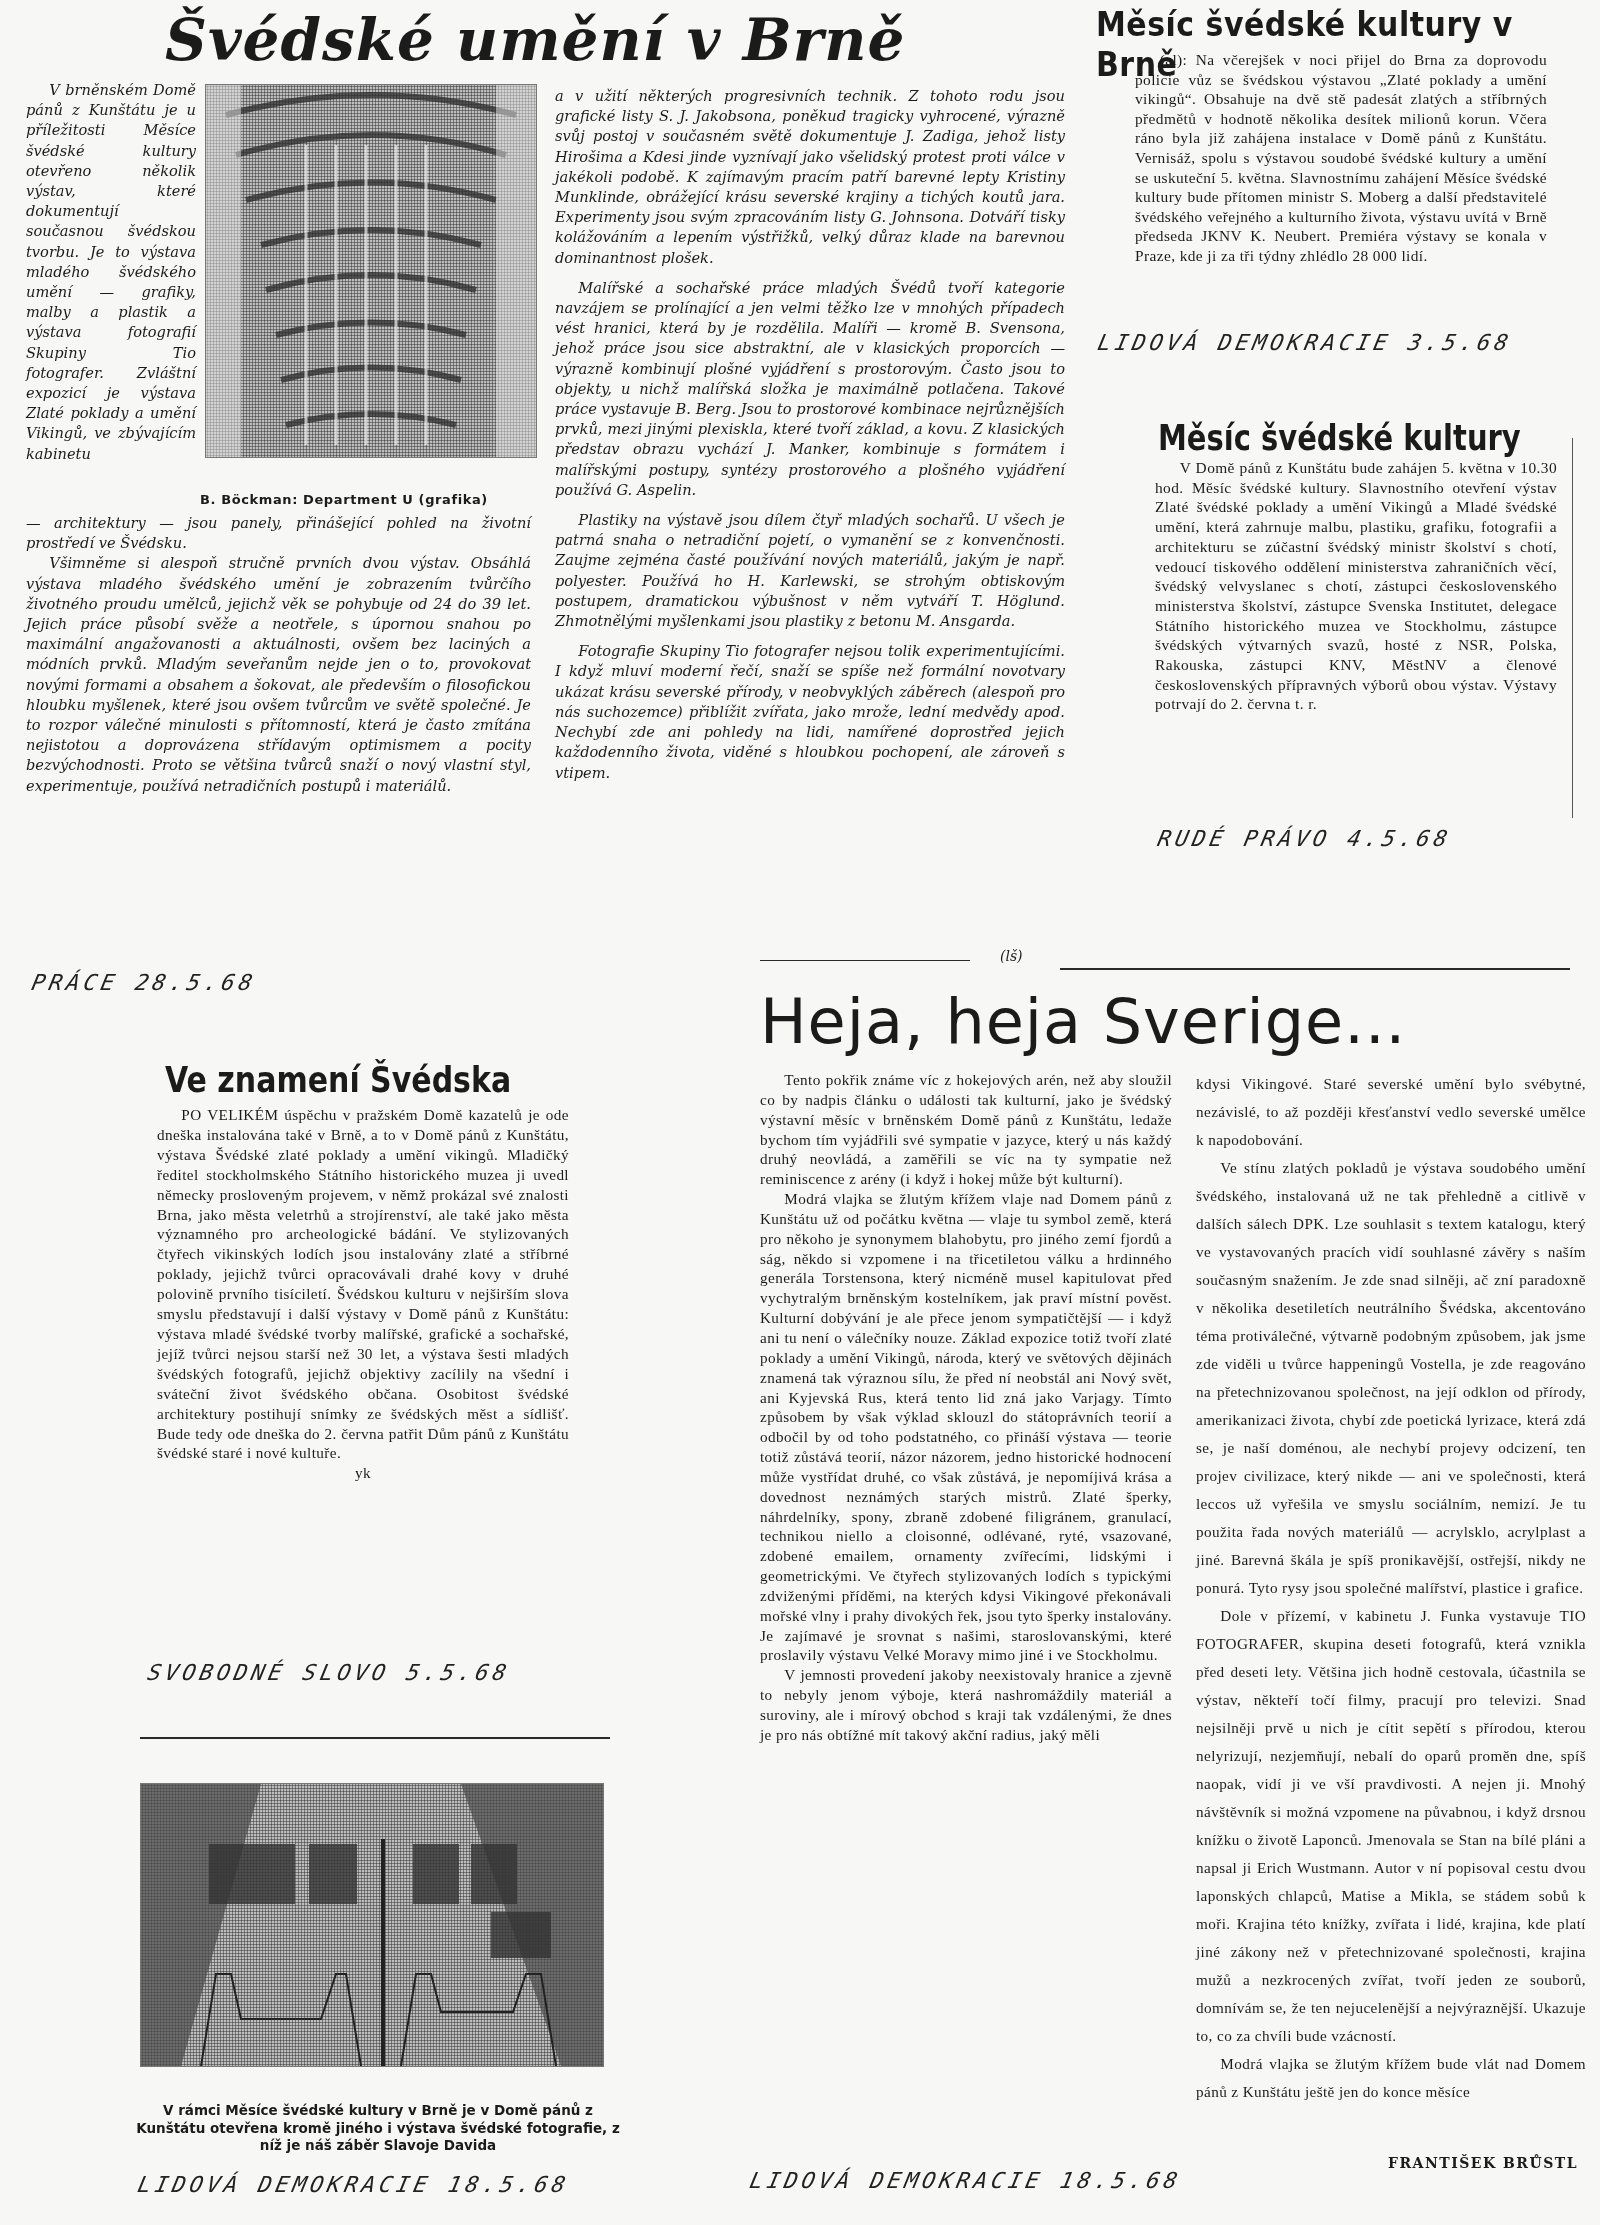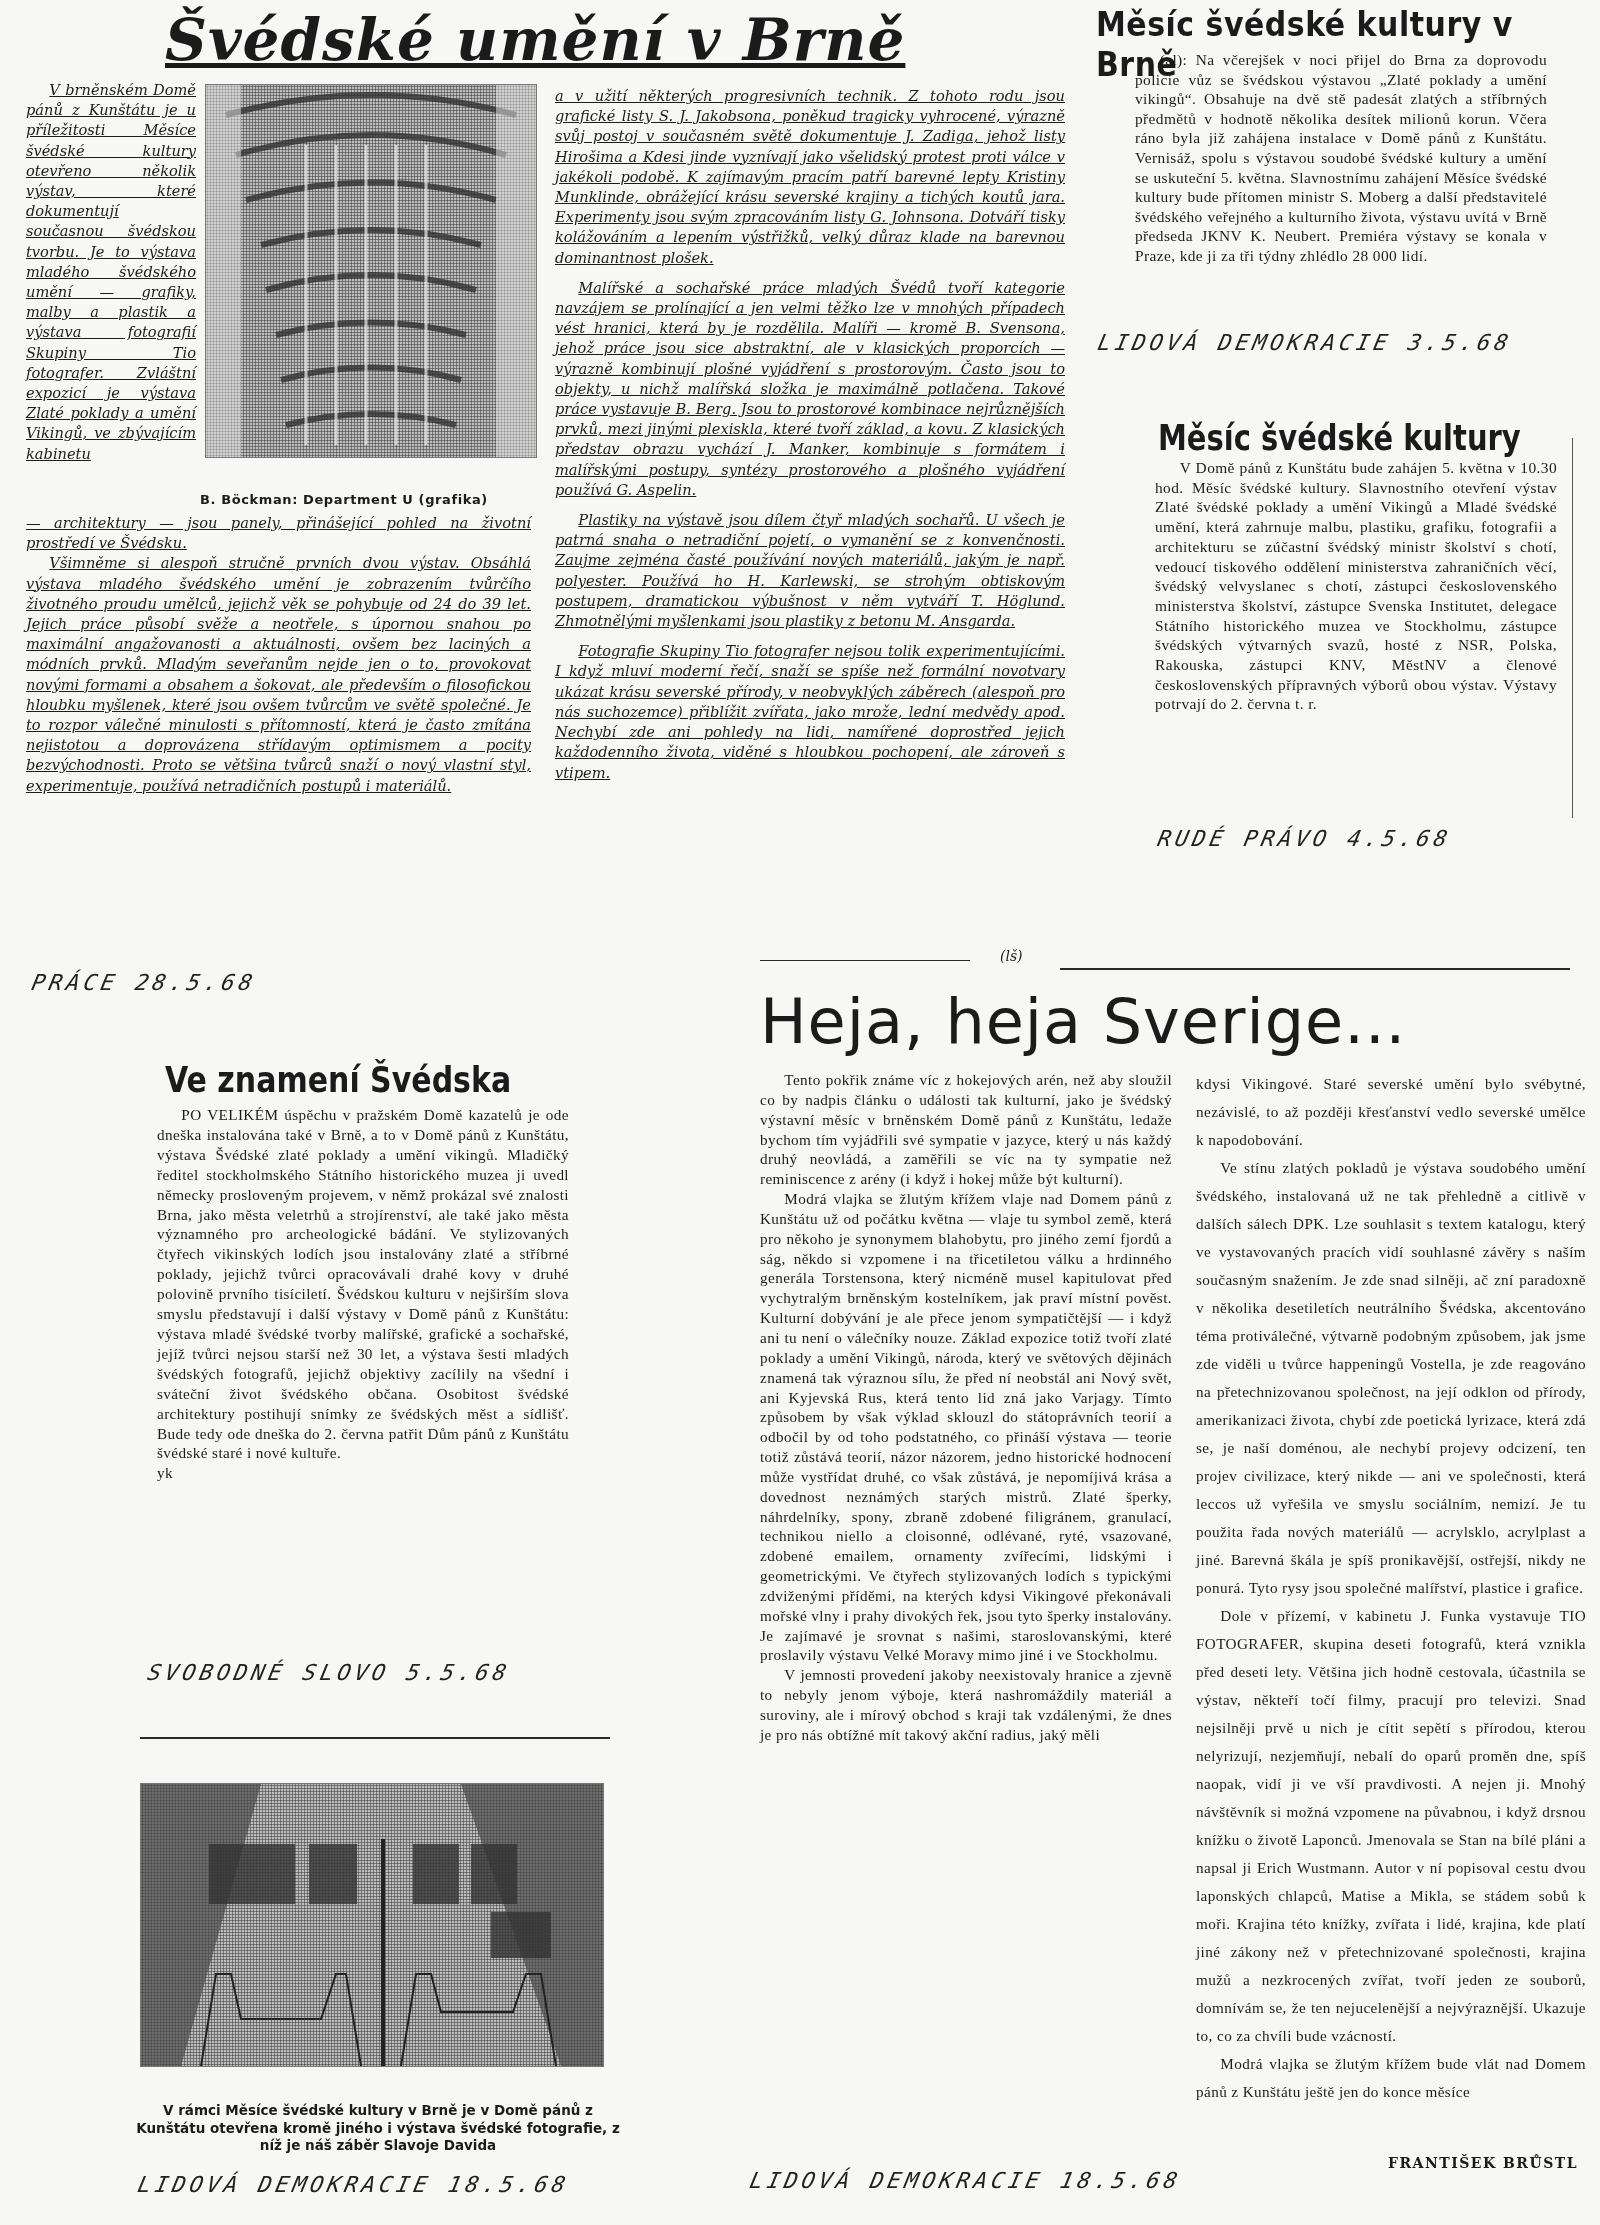--- a/index.html
+++ b/index.html
@@ -1,21 +1,21 @@
 <!DOCTYPE html>
 <html><head>
 <meta charset="utf-8">
 <style>
   html, body { margin: 0; padding: 0; }
   body {
     width: 1600px; height: 2225px; background: #f7f7f5; position: relative; overflow: hidden;
     color: #1b1b1b;
   }
   .abs { position: absolute; }
-  .serif-it { font-family: "DejaVu Serif", serif; font-style: italic; text-decoration: underline; }
+  .serif-it { font-family: "DejaVu Serif", serif; font-style: italic; }
   .serif { font-family: "Liberation Serif", serif; }
   .col p { margin: 0; text-align: justify; text-indent: 0; }
   .col p.ind { text-indent: 1.6em; }
   .hand {
     font-family: "DejaVu Sans Mono", monospace; font-style: italic; letter-spacing: 4px;
     font-size: 22px; color: #222; transform: skewX(-12deg);
   }
   .halftone {
     background-color: #bdbdbd;
     background-image:
@@ -117,21 +117,21 @@
 <div class="abs" id="a3-title">Měsíc švédské kultury</div>
 <div class="abs col serif" id="a3-body">
   <p class="ind">V Domě pánů z Kunštátu bude zahájen 5. května v 10.30 hod. Měsíc švédské kultury. Slavnostního otevření výstav Zlaté švédské poklady a umění Vikingů a Mladé švédské umění, která zahrnuje malbu, plastiku, grafiku, fotografii a architekturu se zúčastní švédský ministr školství s chotí, vedoucí tiskového oddělení ministerstva zahraničních věcí, švédský velvyslanec s chotí, zástupci československého ministerstva školství, zástupce Svenska Institutet, delegace Státního historického muzea ve Stockholmu, zástupce švédských výtvarných svazů, hosté z NSR, Polska, Rakouska, zástupci KNV, MěstNV a členové československých přípravných výborů obou výstav. Výstavy potrvají do 2. června t. r.</p>
 </div>
 <div class="vrule" style="left:1572px; top:438px; height:380px;"></div>
 <div class="abs hand" id="a3-src">RUDÉ PRÁVO 4.5.68</div>
 
 <div class="abs" id="a4-title">Ve znamení Švédska</div>
 <div class="abs col serif" id="a4-body">
   <p class="ind">PO VELIKÉM úspěchu v pražském Domě kazatelů je ode dneška instalována také v Brně, a to v Domě pánů z Kunštátu, výstava Švédské zlaté poklady a umění vikingů. Mladičký ředitel stockholmského Státního historického muzea ji uvedl německy prosloveným projevem, v němž prokázal své znalosti Brna, jako města veletrhů a strojírenství, ale také jako města významného pro archeologické bádání. Ve stylizovaných čtyřech vikinských lodích jsou instalovány zlaté a stříbrné poklady, jejichž tvůrci opracovávali drahé kovy v druhé polovině prvního tisíciletí. Švédskou kulturu v nejširším slova smyslu představují i další výstavy v Domě pánů z Kunštátu: výstava mladé švédské tvorby malířské, grafické a sochařské, jejíž tvůrci nejsou starší než 30 let, a výstava šesti mladých švédských fotografů, jejichž objektivy zacílily na všední i sváteční život švédského občana. Osobitost švédské architektury postihují snímky ze švédských měst a sídlišť. Bude tedy ode dneška do 2. června patřit Dům pánů z Kunštátu švédské staré i nové kultuře.</p>
-  <p style="text-align:left">yk</p>
+  <p style="text-align:center">yk</p>
 </div>
 <div class="abs hand" id="a4-src">SVOBODNÉ SLOVO 5.5.68</div>
 <div class="rule" style="left:140px; top:1737px; width:470px; height:2px;"></div>
 
 <div class="abs halftone" id="a5-photo">
   <svg width="462" height="282" viewBox="0 0 462 282">
     <path d="M0 0 L120 0 L40 282 L0 282 Z" fill="#4a4a4a" opacity="0.7"></path>
     <path d="M462 0 L320 0 L420 282 L462 282 Z" fill="#4a4a4a" opacity="0.7"></path>
     <rect x="68" y="60" width="86" height="60" fill="#333" opacity="0.8"></rect>
     <rect x="168" y="60" width="48" height="60" fill="#333" opacity="0.8"></rect>

